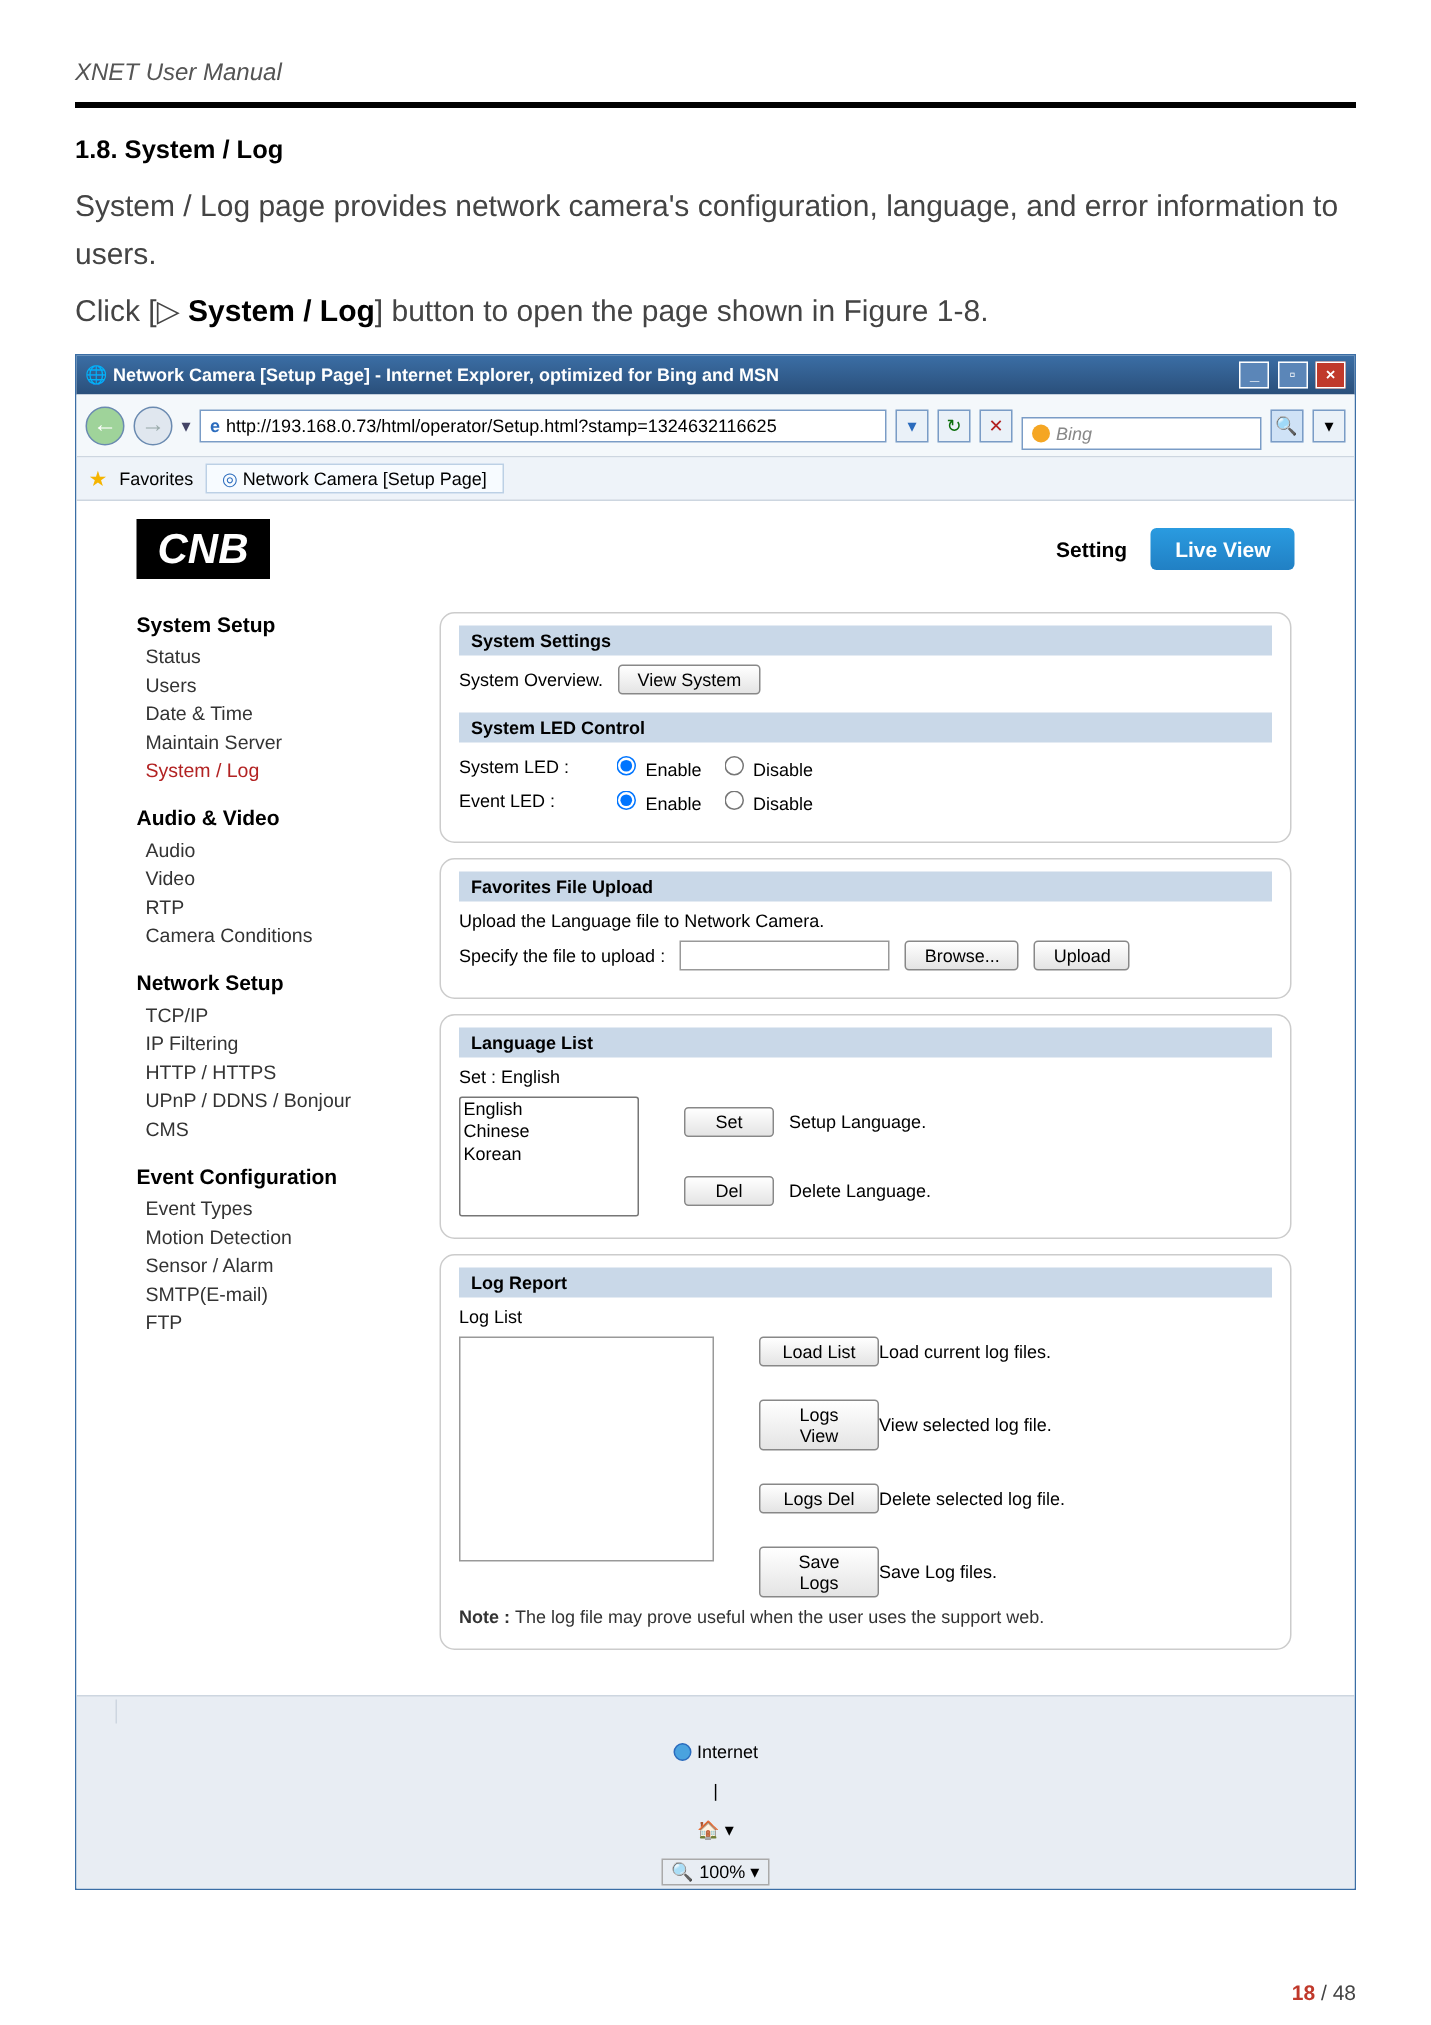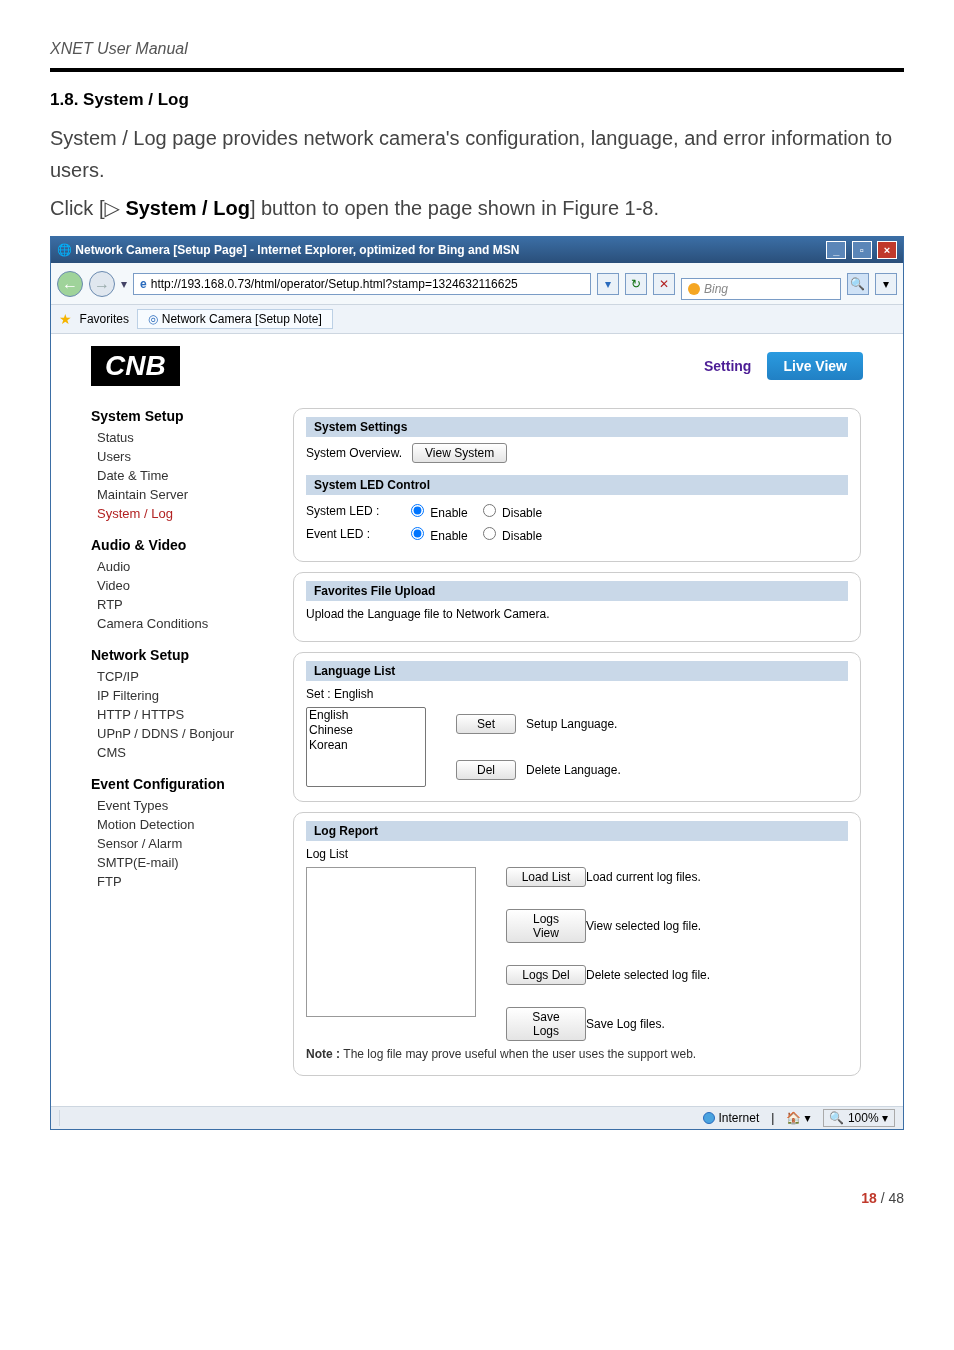--- a/index.html
+++ b/index.html
@@ -136,21 +136,21 @@
   }
   .topbar {
     display: flex; justify-content: flex-end; align-items: center;
     gap: 16px;
   }
   .logo {
     font-weight: bold; font-size: 28px; font-style: italic;
     background: #000; color: #fff; padding: 4px 14px;
     margin-right: auto;
   }
-  .setting-link { color: #4c1d95; font-weight: bold; font-size: 14px; }
+  .setting-link { color: #000000; font-weight: bold; font-size: 14px; }
   .live-view {
     background: linear-gradient(#2a9be0, #2180c4);
     color: #fff; padding: 6px 16px; font-weight: bold;
     border-radius: 4px;
     font-size: 14px;
   }
 
   .main-grid {
     display: flex;
     gap: 30px;
@@ -200,21 +200,21 @@
   select.selbox { height: 80px; width: 120px; font-size:12px; }
   .listarea {
     width: 170px; height: 150px; border: 1px solid #999; background:#fff;
   }
   .right-col { display: flex; flex-direction: column; gap: 22px; }
   .right-col .rline { display: flex; align-items: center; gap: 0; }
   .note { font-size: 12px; color: #333; margin-top: 6px; }
   .statusbar {
     display: flex; justify-content: flex-end; align-items: center;
     background: #e8edf3; border-top: 1px solid #cdd6e0;
-    padding: 2px 8px; font-size: 12px; gap: 12px;
+    padding: 2px 26px; font-size: 12px; gap: 12px; flex-direction: column;
   }
   .statusbar .int { display:flex; align-items:center; gap:4px; }
   .statusbar .globe { width:12px; height:12px; border-radius:50%; background:#4aa3df; border:1px solid #2a6bbd; }
   .zoom-pill { border:1px solid #aaa; padding:1px 6px; }
 
   .fig-caption {
     text-align: center;
     font-weight: bold;
     margin-top: 14px;
     font-size: 15px;
@@ -269,21 +269,21 @@
       </div>
       <span class="search-go" style="color:#2a6bbd;">🔍</span>
       <span class="sm-btn">▾</span>
     </div>
 
     <div class="favbar">
       <span class="star">★</span>
       <span>Favorites</span>
       <span class="tab">
         <span style="color:#2a6bbd;">◎</span>
-        <span>Network Camera [Setup Note]</span>
+        <span>Network Camera [Setup Page]</span>
       </span>
     </div>
 
     <div class="content-area">
       <div class="topbar">
         <span class="logo">CNB</span>
         <span class="setting-link">Setting</span>
         <span class="live-view">Live View</span>
       </div>
 
@@ -334,20 +334,26 @@
             <div class="row">
               <span style="width:90px">Event LED :</span>
               <label><input type="radio" checked="" style=""> <span>Enable</span></label>
               <label><input type="radio" style=""> <span>Disable</span></label>
             </div>
           </fieldset>
 
           <fieldset>
             <div class="section-label">Favorites File Upload</div>
             <div class="described">Upload the Language file to Network Camera.</div>
+            <div class="row">
+              <span>Specify the file to upload :</span>
+              <input class="txt" style="width: 140px;">
+              <button class="btn">Browse...</button>
+              <button class="btn">Upload</button>
+            </div>
           </fieldset>
 
           <fieldset>
             <div class="section-label">Language List</div>
             <div class="described">Set : English</div>
             <div style="display:flex; gap:30px; align-items:center;">
               <select class="selbox" multiple="">
                 <option>English</option>
                 <option>Chinese</option>
                 <option>Korean</option>

